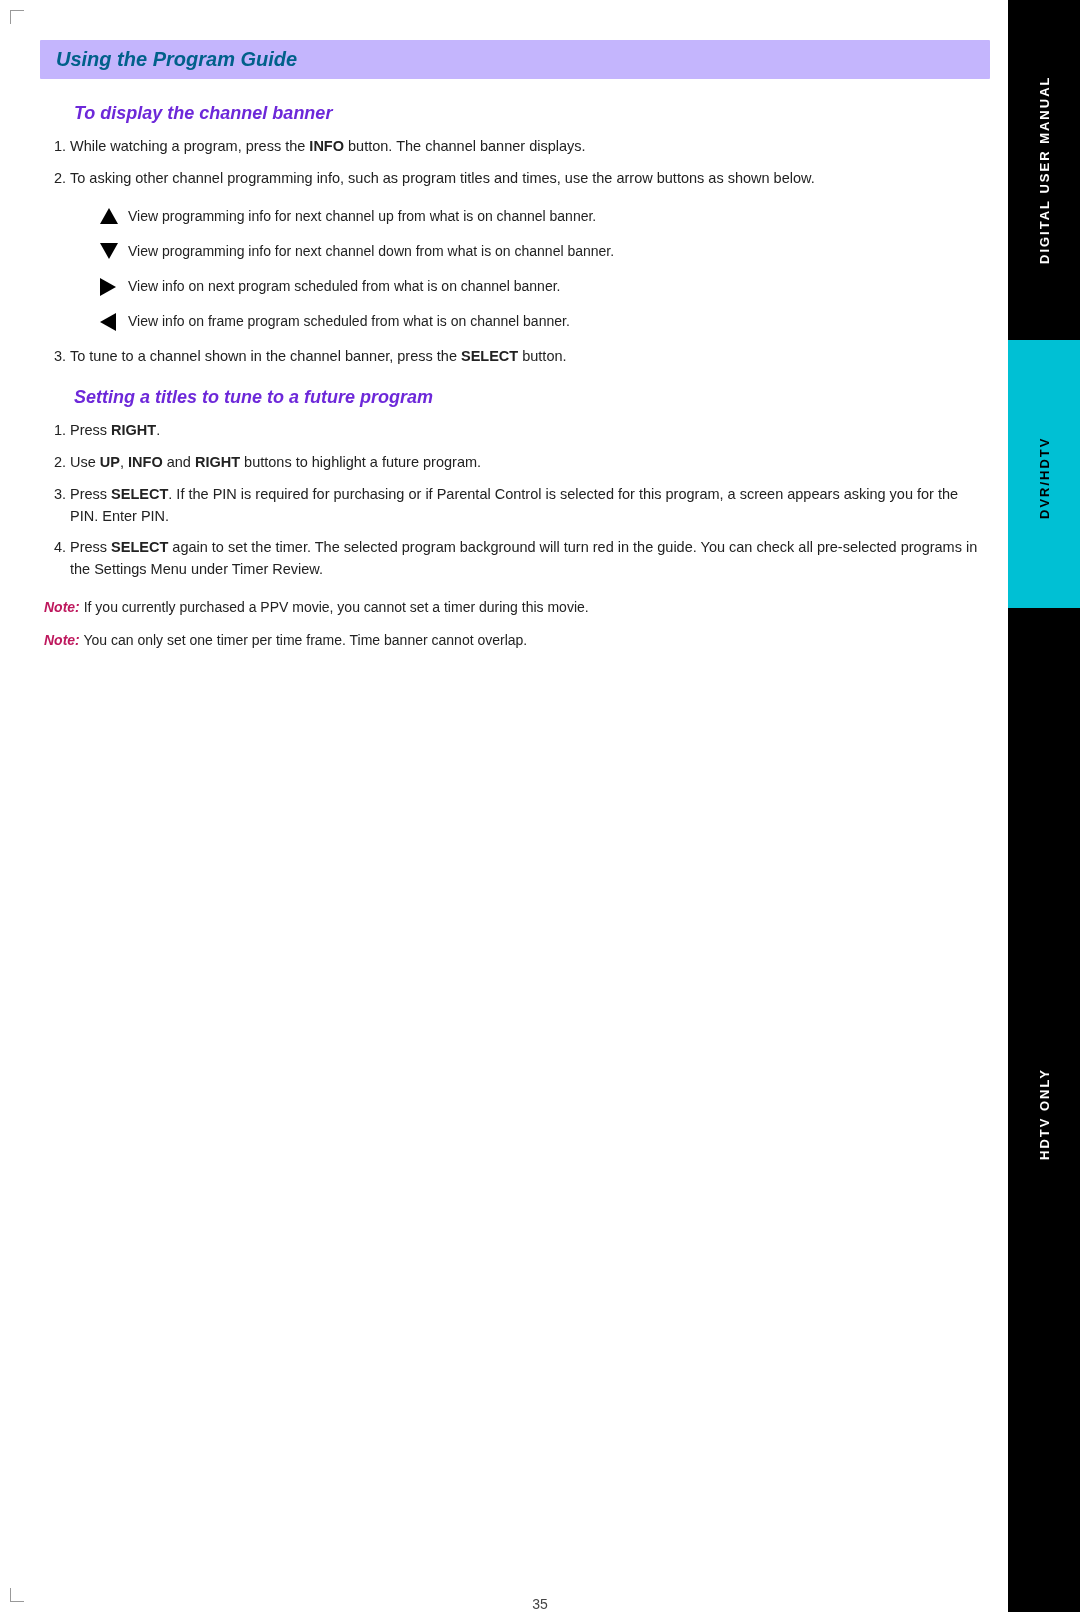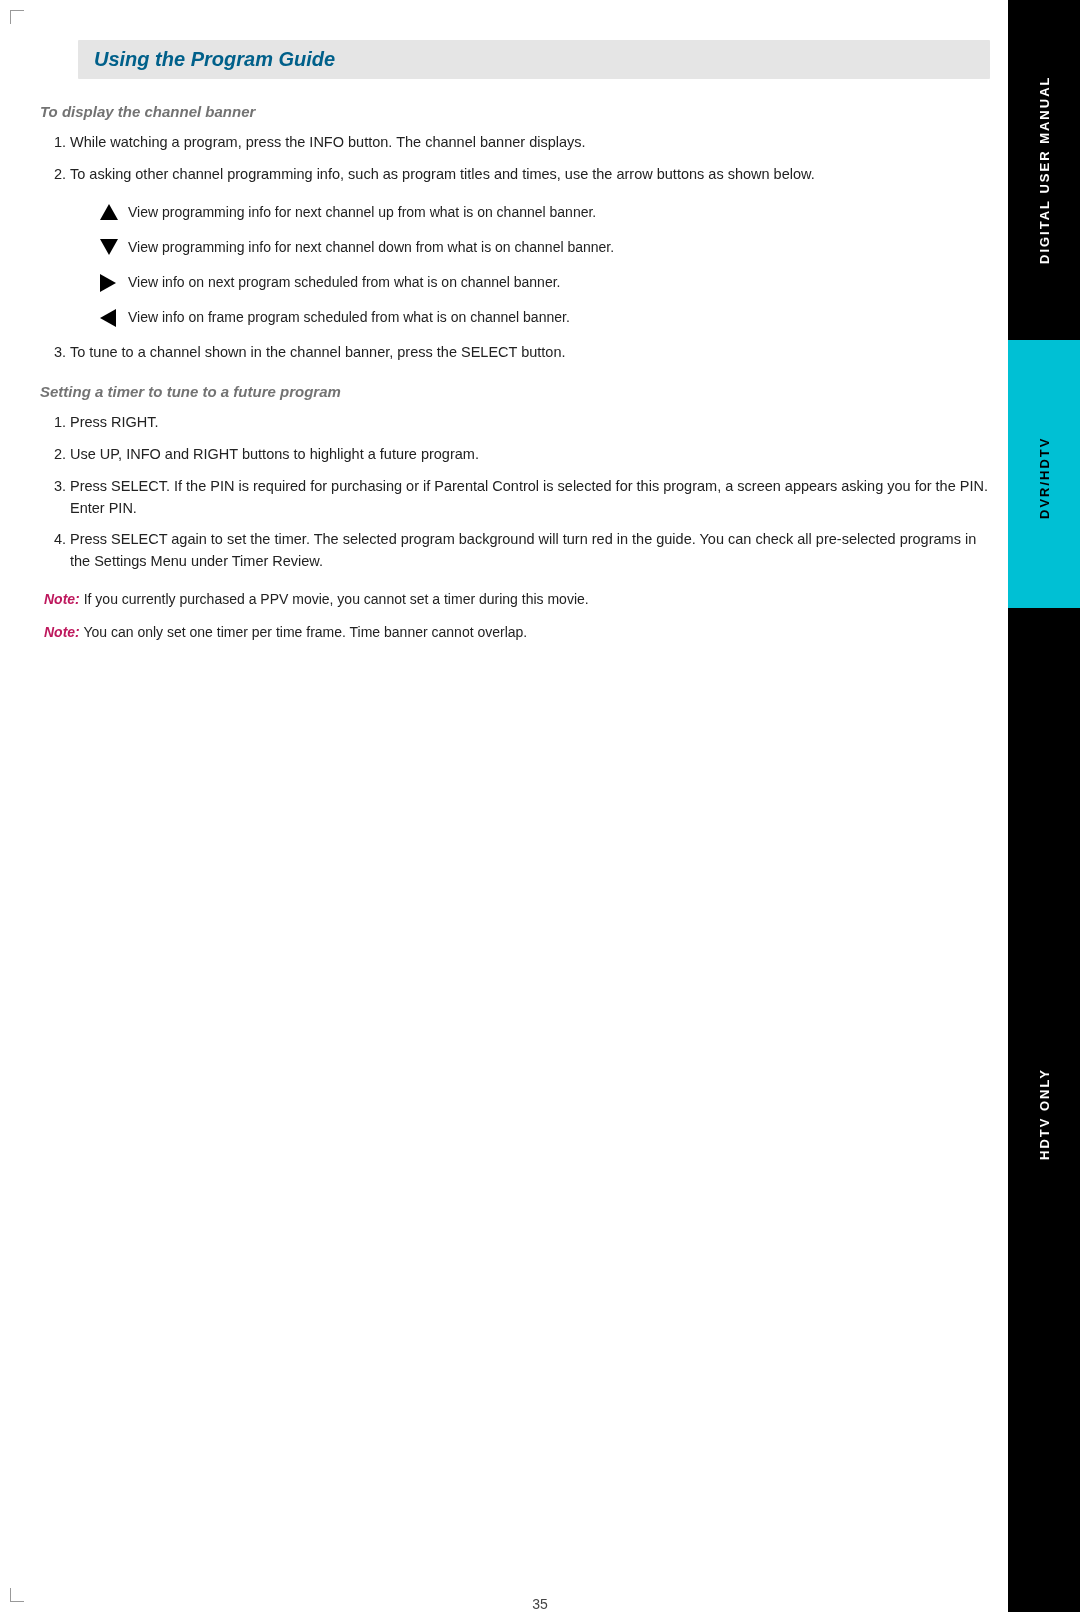--- a/index.html
+++ b/index.html
@@ -101,42 +101,42 @@
     .main-content {
       position: absolute;
       left: 40px;
       top: 40px;
       right: 90px;
       bottom: 40px;
     }
 
     
     .page-title-banner {
-      background: #e5e5e5;
+      background: #c4b5fd;
       padding: 8px 16px;
       margin-bottom: 24px;
       border-radius: 1px;
-      margin-left: 38px;
     }
 
     .page-title-banner h1 {
       font-size: 20px;
       font-weight: bold;
       font-style: italic;
       color: #00608a;
       font-family: Arial, Helvetica, sans-serif;
     }
 
     
     .section-heading {
-      font-size: 15px;
+      font-size: 18px;
       font-weight: bold;
       font-style: italic;
-      color: #737373;
+      color: #6d28d9;
       margin-bottom: 12px;
+      margin-left: 34px;
     }
 
     
     .numbered-list {
       margin-left: 30px;
       margin-bottom: 16px;
     }
 
     .numbered-list li {
       margin-bottom: 10px;
@@ -201,21 +201,21 @@
       display: inline-block;
     }
 
     .arrow-text {
       font-size: 14px;
       line-height: 1.5;
       flex: 1;
     }
 
     
-    .bold { font-weight: normal; }
+    .bold { font-weight: bold; }
 
     
     .note-block {
       margin-bottom: 12px;
       font-size: 14px;
       line-height: 1.5;
       margin-left: 4px;
     }
 
     .note-label {
@@ -329,21 +329,21 @@
       </div>
 
       <ol class="numbered-list" start="3">
         <li>
           To tune to a channel shown in the channel banner, press the <span class="bold">SELECT</span> button.
         </li>
       </ol>
     </div>
 
     <div class="section-gap">
-      <div class="section-heading">Setting a timer to tune to a future program</div>
+      <div class="section-heading">Setting a titles to tune to a future program</div>
 
       <ol class="numbered-list">
         <li>
           Press <span class="bold">RIGHT</span>.
         </li>
         <li>
           Use <span class="bold">UP</span>, <span class="bold">INFO</span> and <span class="bold">RIGHT</span> buttons to highlight a future program.
         </li>
         <li>
           Press <span class="bold">SELECT</span>. If the PIN is required for purchasing or if Parental Control is selected for this program, a screen appears asking you for the PIN. Enter PIN.

